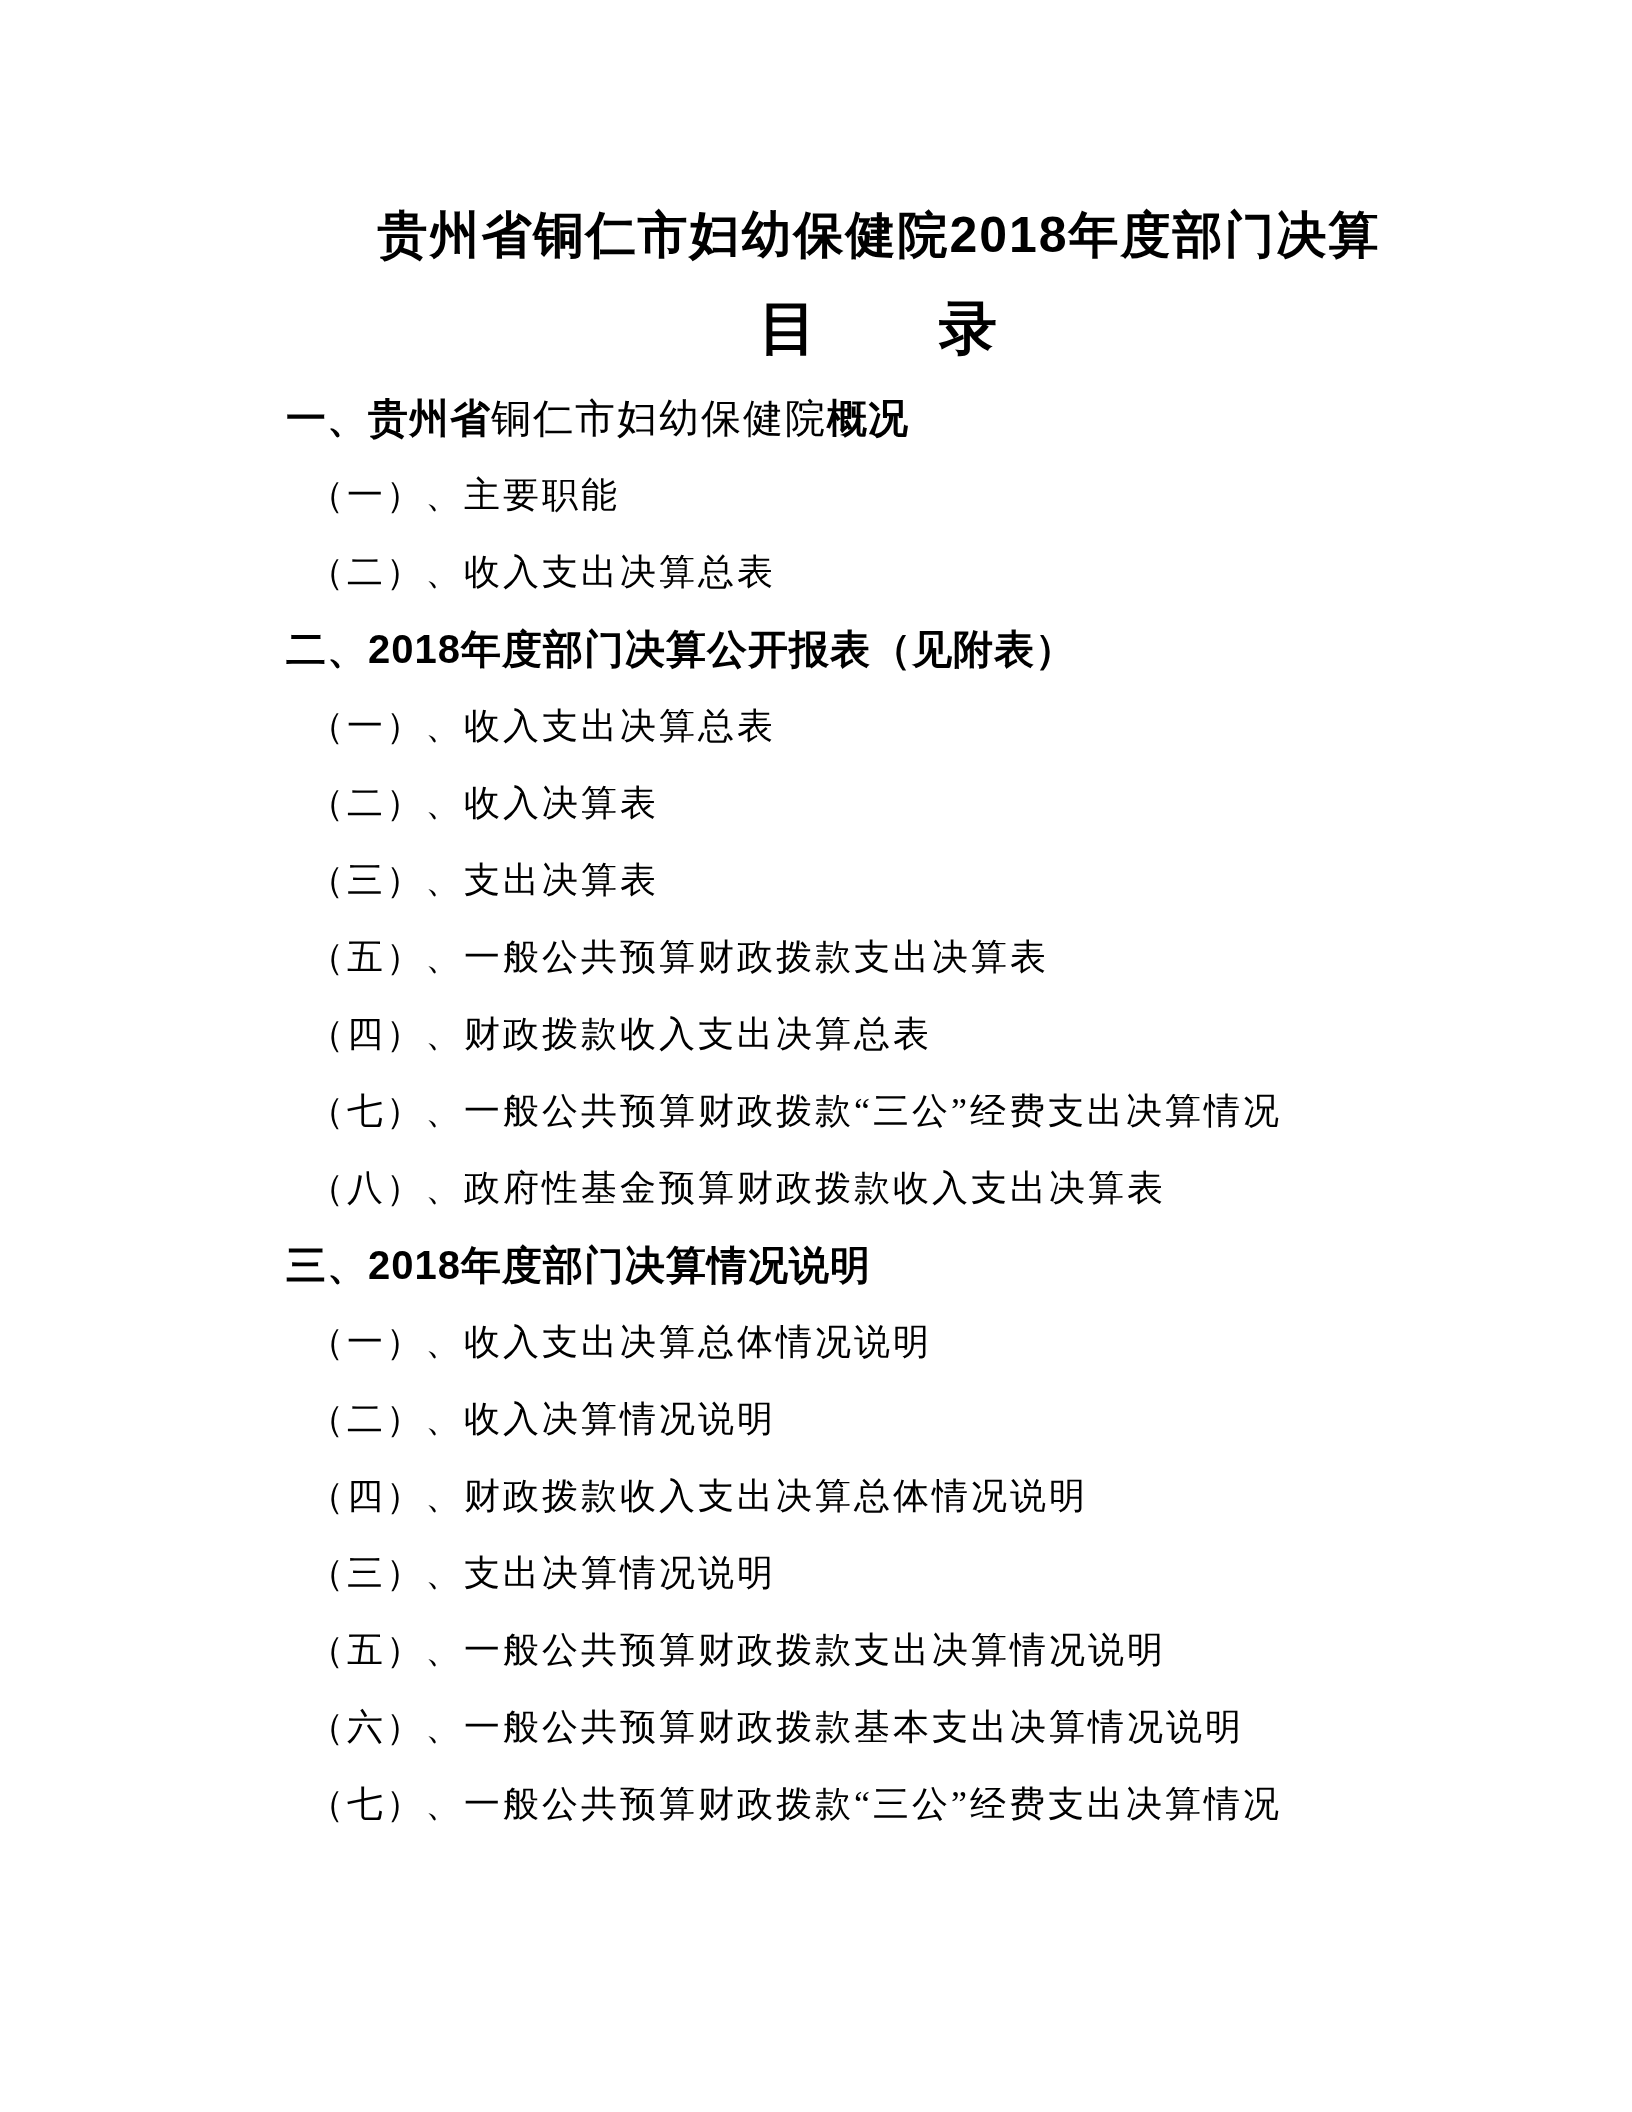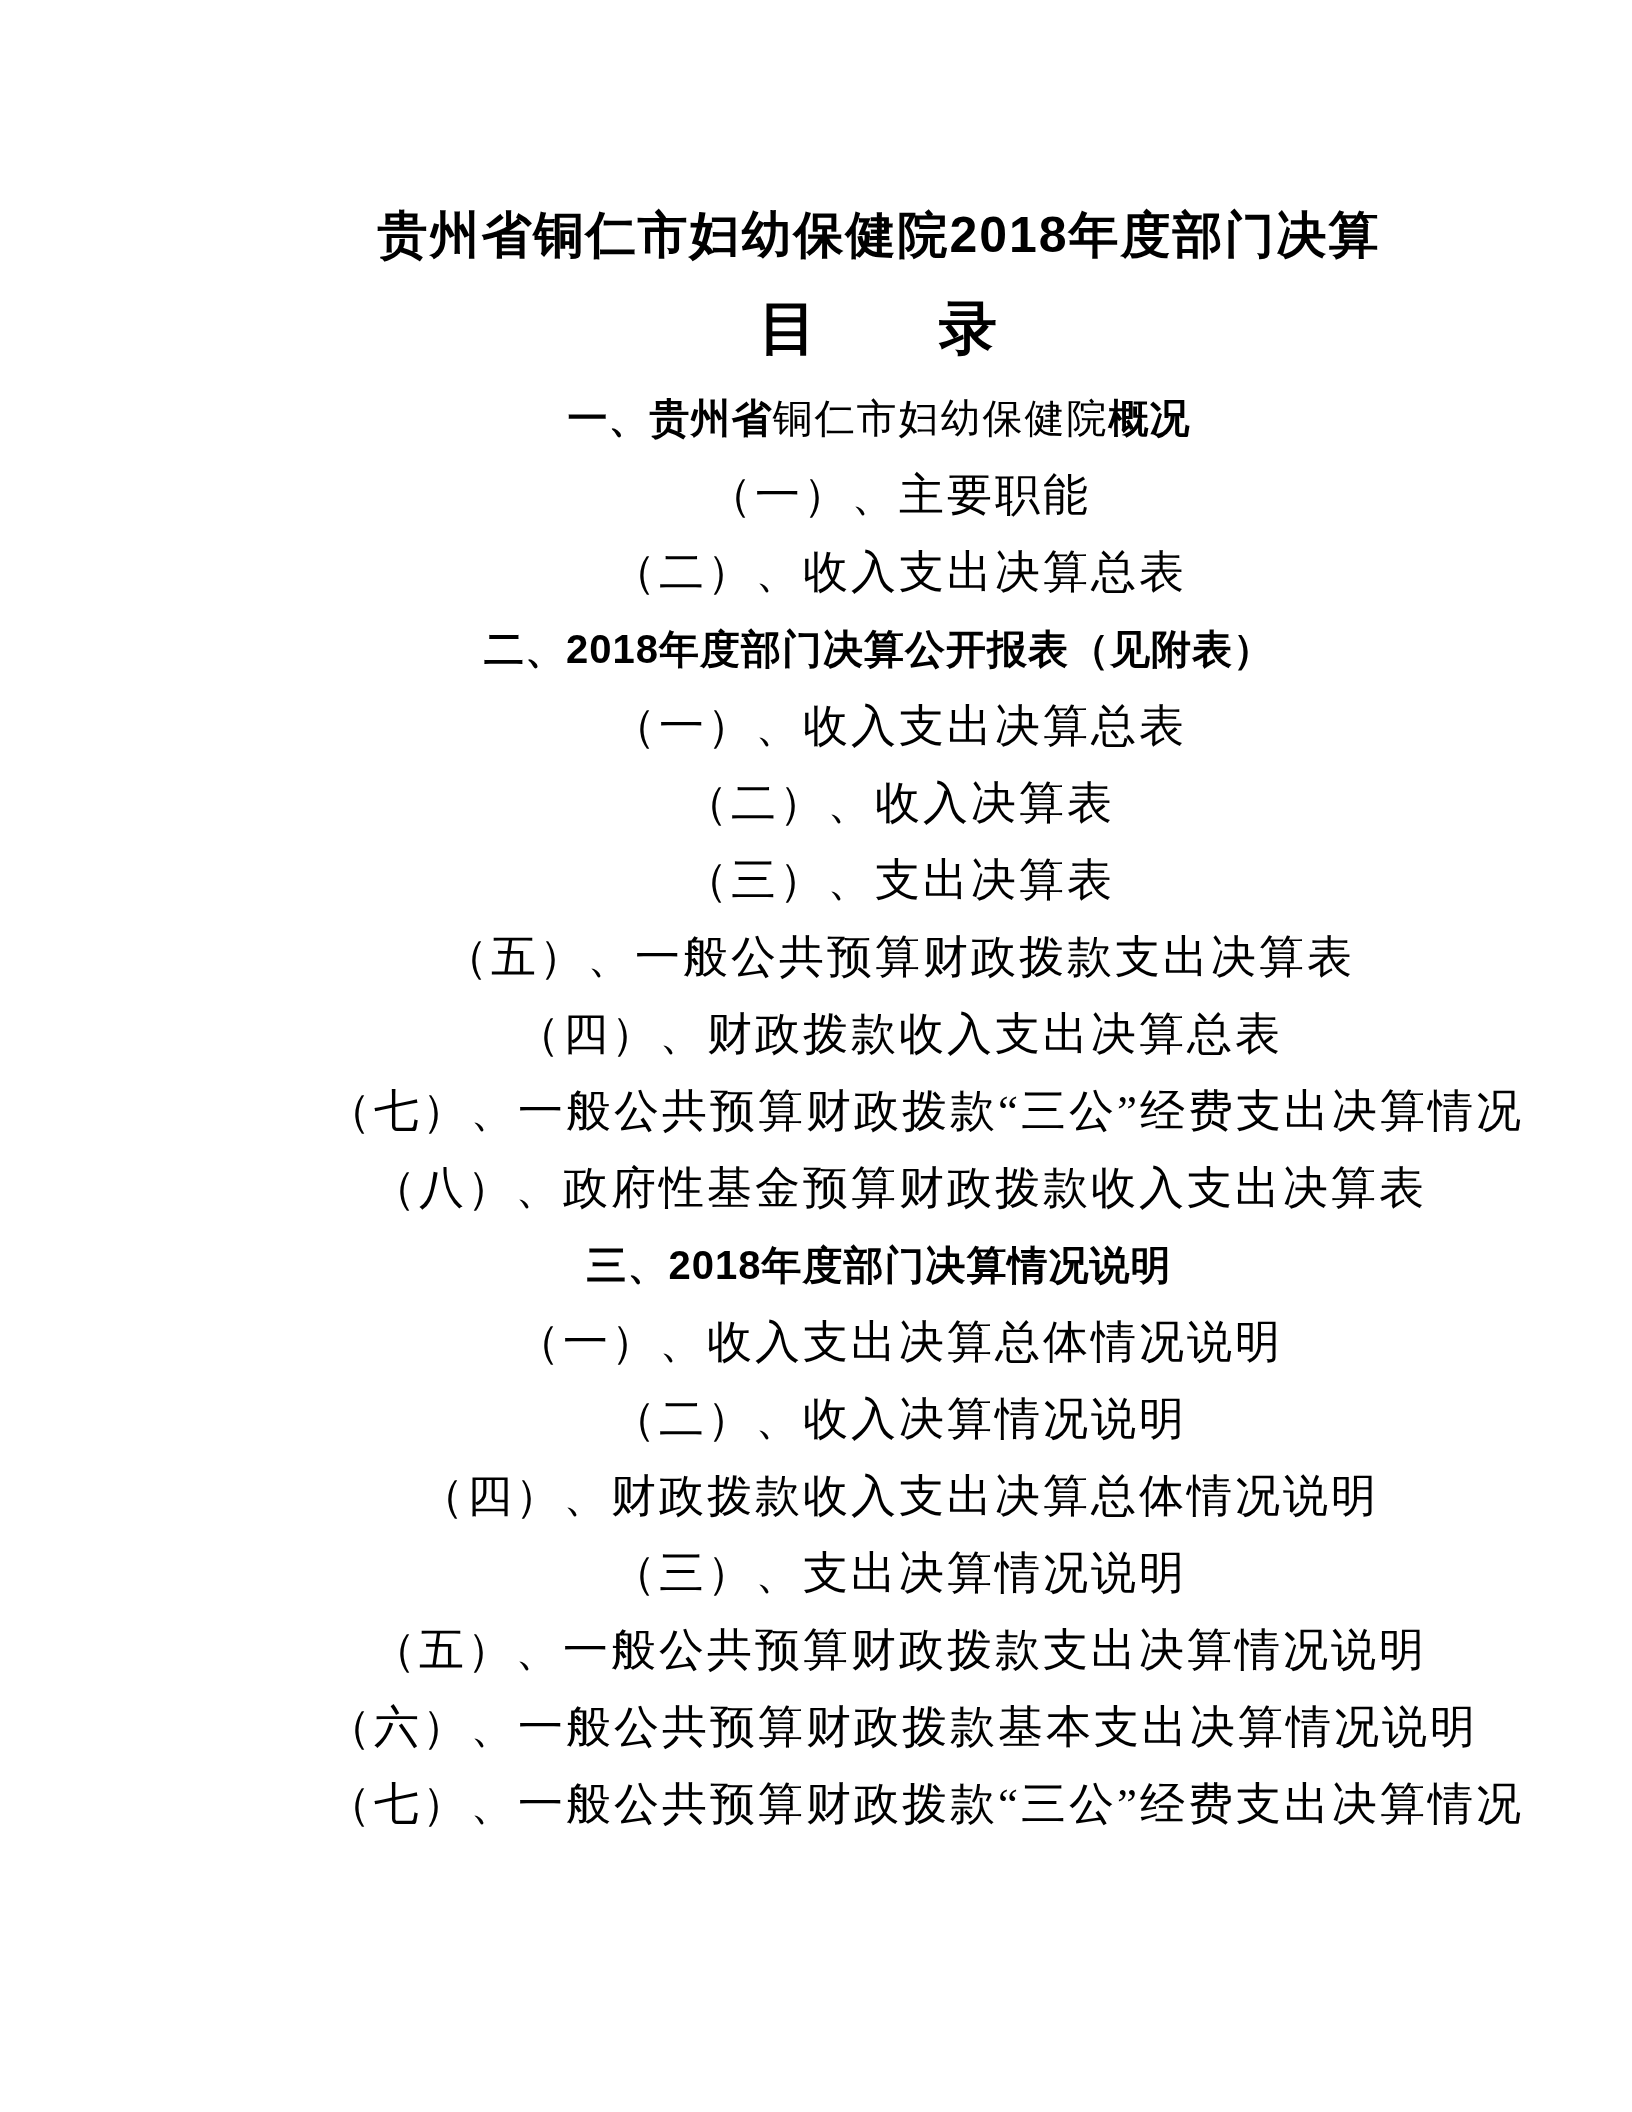--- a/index.html
+++ b/index.html
@@ -38,37 +38,36 @@
   }
   .toc-heading {
     text-align: center;
     font-size: 58px;
     line-height: 60px;
     margin-top: 28px;
     letter-spacing: 2px;
   }
   .toc-list {
     margin-top: 22px;
-    text-align: center;
   }
   .row {
     line-height: 77px;
     white-space: nowrap;
   }
   .row.l1 {
     font-size: 40px;
     letter-spacing: 1px;
   }
   .row.l1 .k {
     font-size: 40px;
     letter-spacing: 2px;
   }
   .row.l2 {
-    margin-left: 40px;
-    font-size: 45px;
+    margin-left: 22px;
+    font-size: 36px;
     letter-spacing: 3px;
   }
 </style>
 </head>
 <body>
 
 <div class="page">
   <div class="content">
 
     <div class="doc-title b">贵州省铜仁市妇幼保健院2018年度部门决算</div>

